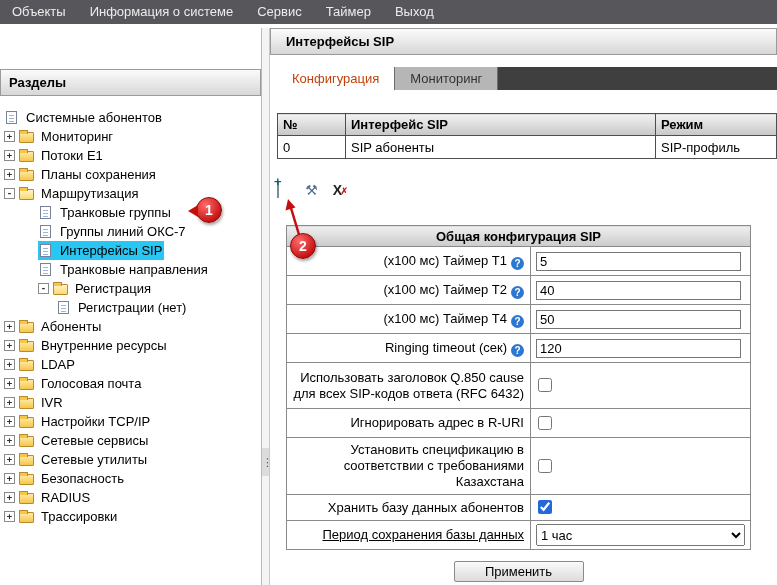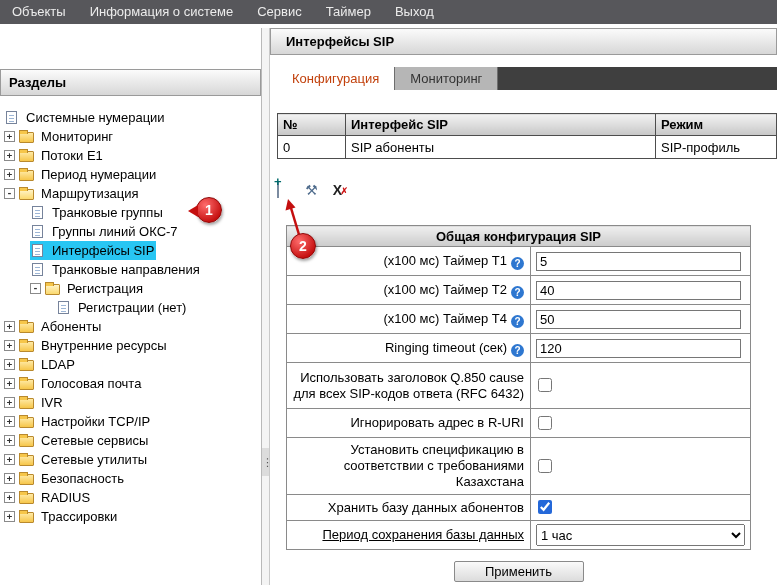--- a/index.html
+++ b/index.html
@@ -18,21 +18,21 @@
   .divider .handle { position:absolute; left:0; top:420px; width:7px; height:28px; background:#dcdcdc; color:#555;
     font-size:11px; line-height:28px; text-align:center; cursor:col-resize; }
   .rightpane { flex:1; background:#fff; position:relative; }
   .phead { height:27px; background:linear-gradient(#fbfbfb,#d7d7d7); border:1px solid #9a9a9a;
     font-weight:bold; line-height:25px; }
   .leftpane .phead { padding-left:8px;margin-top:41px; }
   .rightpane .phead { padding-left:15px; }
   
   .tree { padding-top:12px; }
   .ti { display:flex; align-items:center; height:19px; cursor:pointer; white-space:nowrap; }
-  .l0 { padding-left:4px; } .l1 { padding-left:30px; } .l2 { padding-left:56px; }
+  .l0 { padding-left:4px; } .l1 { padding-left:38px; } .l2 { padding-left:56px; }
   .exp { display:inline-block; flex:none; width:11px; height:11px; border:1px solid #8a8a8a; background:#fff;
     font:bold 9px/9px "DejaVu Sans Mono",monospace; text-align:center; color:#333; margin-right:4px; }
   .ico { flex:none; position:relative; }
   .folder, .folder-open { width:15px; height:11px; margin-right:5px; margin-top:2px;
     background:linear-gradient(#ffeaa6,#f6c64a); border:1px solid #b9892d; border-radius:1px; }
   .folder::before, .folder-open::before { content:""; position:absolute; top:-3px; left:-1px; width:7px; height:3px;
     background:#f6c64a; border:1px solid #b9892d; border-bottom:none; }
   .folder-open { background:linear-gradient(#fff3c8,#fbd96e); }
   .doc { width:11px; height:13px; margin-left:2px; margin-right:7px; background:#fff; border:1px solid #76839b; }
   .doc::before { content:""; position:absolute; left:2px; top:3px; width:5px; height:1px; background:#9db6d6;
@@ -99,36 +99,36 @@
   <span class="menu-item">Выход</span>
 </div>
 
 <div class="main">
 
   <div class="leftpane">
     <div class="phead">Разделы</div>
     <div class="tree">
       <div class="ti l0">
         <span class="ico doc"></span>
-        <span class="lbl">Системные нумерации</span>
+        <span class="lbl">Системные абонентов</span>
       </div>
       <div class="ti l0">
         <span class="exp">+</span>
         <span class="ico folder"></span>
         <span class="lbl">Мониторинг</span>
       </div>
       <div class="ti l0">
         <span class="exp">+</span>
         <span class="ico folder"></span>
         <span class="lbl">Потоки E1</span>
       </div>
       <div class="ti l0">
         <span class="exp">+</span>
         <span class="ico folder"></span>
-        <span class="lbl">Период нумерации</span>
+        <span class="lbl">Планы сохранения</span>
       </div>
       <div class="ti l0">
         <span class="exp">-</span>
         <span class="ico folder-open"></span>
         <span class="lbl">Маршрутизация</span>
       </div>
       <div class="ti l1">
         <span class="ico doc"></span>
         <span class="lbl">Транковые группы</span>
       </div>

